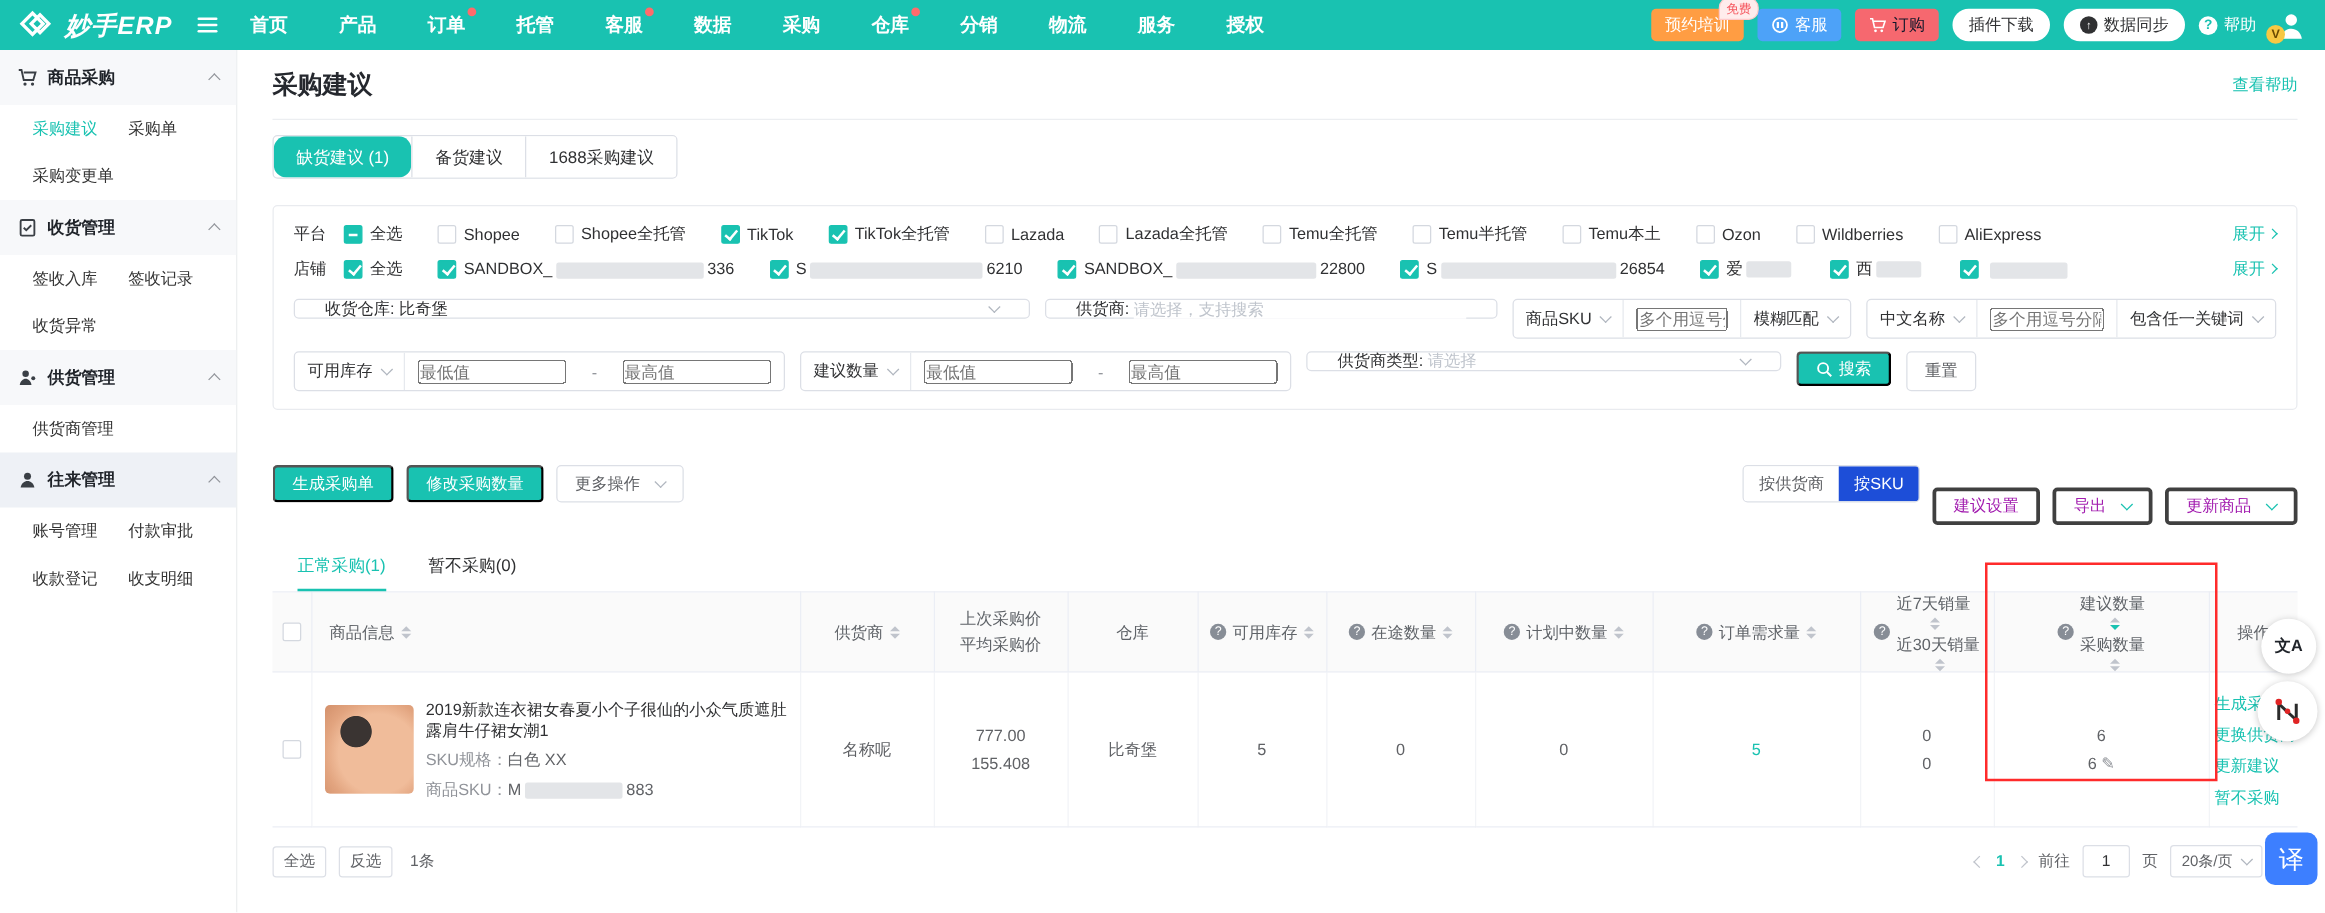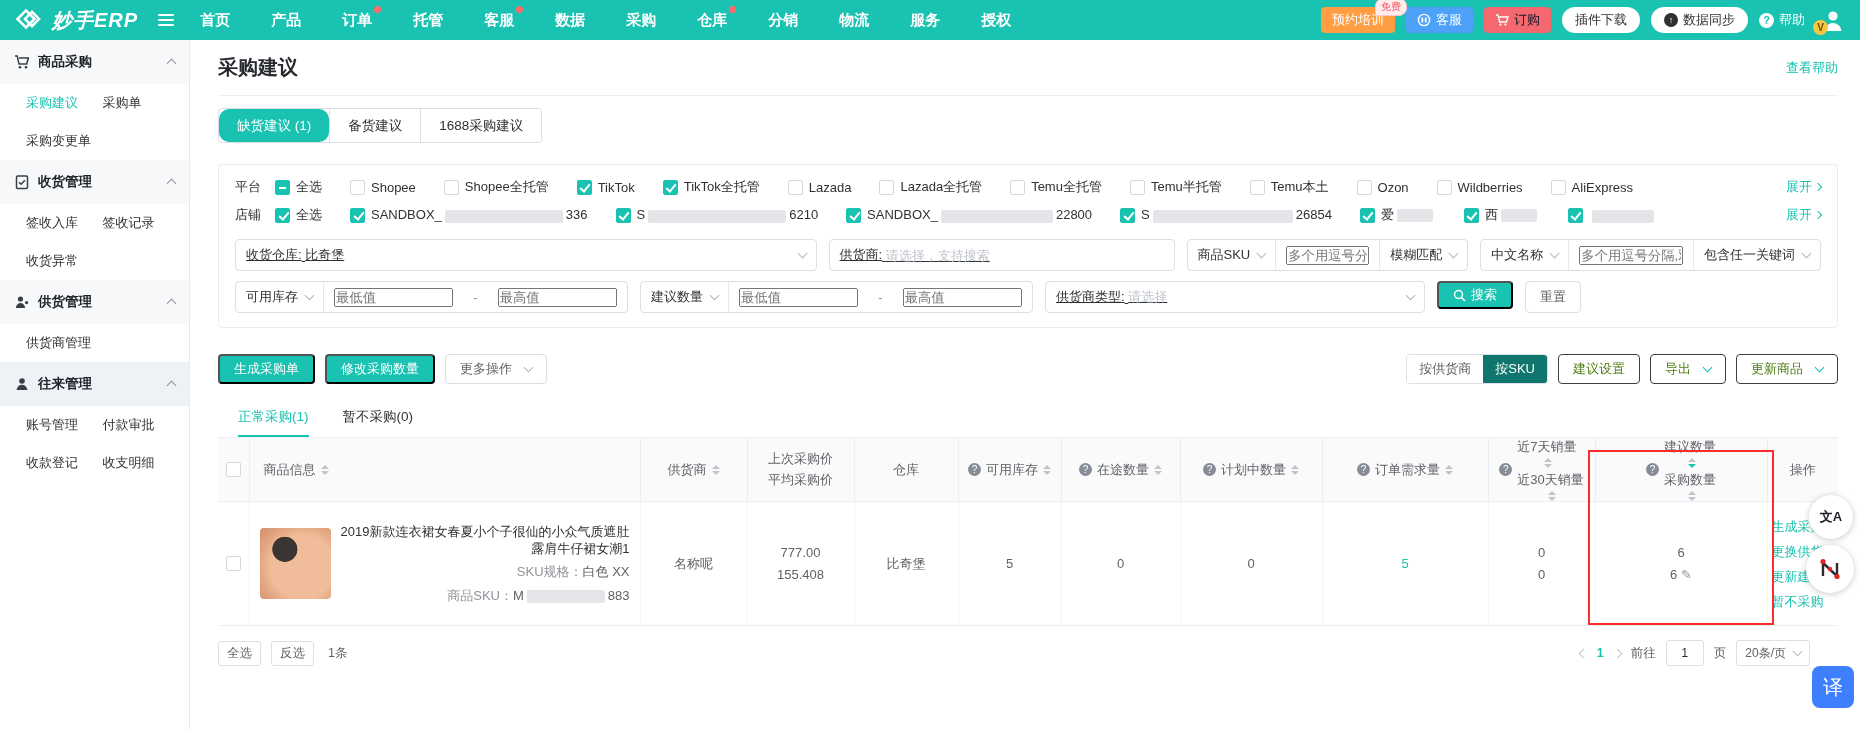--- a/index.html
+++ b/index.html
@@ -69,38 +69,38 @@
   .box.on { background:#19c2b1; border-color:#19c2b1; }
   .box.on::after { content:""; position:absolute; left:4.5px; top:1.5px; width:4px; height:8px;
     border-right:2px solid #fff; border-bottom:2px solid #fff; transform:rotate(40deg); }
   .box.ind { background:#19c2b1; border-color:#19c2b1; }
   .box.ind::after { content:""; position:absolute; left:3px; right:3px; top:6px; height:2px; background:#fff; }
   .expand { margin-left:auto; color:#19c2b1; cursor:pointer; display:flex; align-items:center; gap:3px; white-space:nowrap; }
   .chev-r { width:6px; height:6px; border-right:1.5px solid #19c2b1; border-top:1.5px solid #19c2b1; transform:rotate(45deg); }
   .redact { display:inline-block; height:13px; background:#e3e5e8; border-radius:2px; vertical-align:middle; margin:0 3px; }
 
   .selrow { display:flex; gap:12px; margin-top:10px; }
-  .fbox { height:32px; border:1px solid #dcdfe6; border-radius:4px; display:flex; align-items:center; padding:0 10px; background:#fff;text-decoration:underline; }
+  .fbox { height:16px; border:1px solid #dcdfe6; border-radius:4px; display:flex; align-items:center; padding:0 24px; background:#fff; }
   .fbox .ph { color:#bfc4cc; }
   .fbox input { border:none; outline:none; flex:1; min-width:0; font-size:13px; font-family:inherit; color:#303133; }
   .fbox input::placeholder { color:#bfc4cc; }
   .chev-d { width:7px; height:7px; border-right:1.5px solid #b0b6bf; border-bottom:1.5px solid #b0b6bf; transform:rotate(45deg); margin-left:8px; margin-top:-4px; flex:none; }
   .group { display:flex; border:1px solid #dcdfe6; border-radius:4px; overflow:hidden; height:32px; background:#fff; }
   .gcell { display:flex; align-items:center; padding:0 10px; border-left:1px solid #e6e9ee; }
   .gcell:first-child { border-left:none; }
   .btn { height:30px; display:inline-flex; align-items:center; justify-content:center; gap:5px; padding:0 14px;
     border-radius:4px; font-size:13px; cursor:pointer; white-space:nowrap; }
   .btn.teal { background:#19c2b1; color:#fff; }
   .btn.plain { background:#fff; border:1px solid #dcdfe6; color:#606266; }
-  .btn.tealo { background:#fff; border:1px solid #404040; color:#4d7c0f; }
+  .btn.tealo { background:#fff; border:3px solid #404040; color:#a21caf;margin-top:36px; }
 
   .action-row { margin-top:26px; display:flex; align-items:center; gap:10px; }
   .seg { display:flex; border:1px solid #dcdfe6; border-radius:4px; overflow:hidden; height:30px; margin-left:auto; }
   .seg .sgl { display:flex; align-items:center; padding:0 12px; background:#fff; color:#606266; cursor:pointer; }
-  .seg .sgl.on { background:#0f766e; color:#fff; }
+  .seg .sgl.on { background:#1d4ed8; color:#fff; }
 
   .subtabs { margin-top:24px; margin-left:20px; display:flex; gap:34px; }
   .stab { padding-bottom:9px; font-size:13.5px; color:#303133; cursor:pointer; border-bottom:2px solid transparent; }
   .stab.on { color:#19c2b1; border-bottom-color:#19c2b1; }
 
   table { width:1620px; border-collapse:collapse; table-layout:fixed; }
   thead th { background:#fafafa; height:42px; font-weight:normal; color:#5f6368; font-size:13px;
     border-right:1px solid #ebeef5; border-top:1px solid #ebeef5; border-bottom:1px solid #ebeef5; }
   thead th:last-child { border-right:none; }
   tbody td { height:124px; border-bottom:1px solid #ebeef5; border-right:1px solid #f2f4f7; text-align:center; color:#606266; }
@@ -108,21 +108,21 @@
   .hcell { display:inline-flex; align-items:center; justify-content:center; gap:2px; }
   .sort { display:inline-flex; flex-direction:column; gap:2px; margin-left:3px; }
   .sort i { display:block; width:0; height:0; border-left:4px solid transparent; border-right:4px solid transparent; }
   .sort .up { border-bottom:4px solid #c0c4cc; }
   .sort .dn { border-top:4px solid #c0c4cc; }
   .sort .dn.on { border-top-color:#19c2b1; }
   .qi { width:13px; height:13px; border-radius:50%; background:#878d96; color:#fff; font-size:10px;
     display:inline-flex; align-items:center; justify-content:center; margin-right:3px; flex:none; }
   .h2l { display:inline-flex; flex-direction:column; gap:3px; align-items:flex-start; }
   .h2wrap { display:inline-flex; align-items:center; gap:2px;flex-direction:column; }
-  .prod-cell { display:flex; gap:10px; padding:0 10px; align-items:center; text-align:right; }
+  .prod-cell { display:flex; gap:10px; padding:0 10px; align-items:center; text-align:left; }
   .prod-img { width:71px; height:71px; border-radius:4px; flex:none;
     background: radial-gradient(circle at 35% 30%, #3a3432 0 18%, transparent 19%),
                 radial-gradient(circle at 60% 55%, #f0bc9a 0 55%, #e2a47f 75%, #d3906b 100%);
     background-color:#e8b28d; }
   .prod-text { display:flex; flex-direction:column; gap:6px; min-width:0; }
   .prod-title { color:#303133; line-height:17px; }
   .muted { color:#909399; }
   .teal-val { color:#19c2b1; cursor:pointer; }
   .two-line { line-height:22px; }
   .op-link { display:block; color:#19c2b1; cursor:pointer; line-height:25px; white-space:nowrap; text-align:left; }

